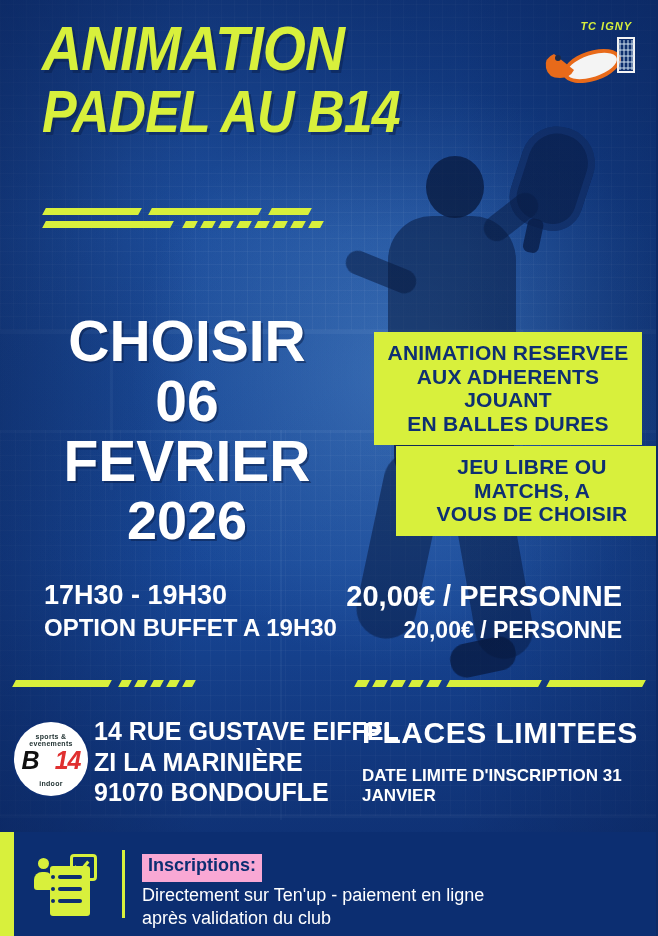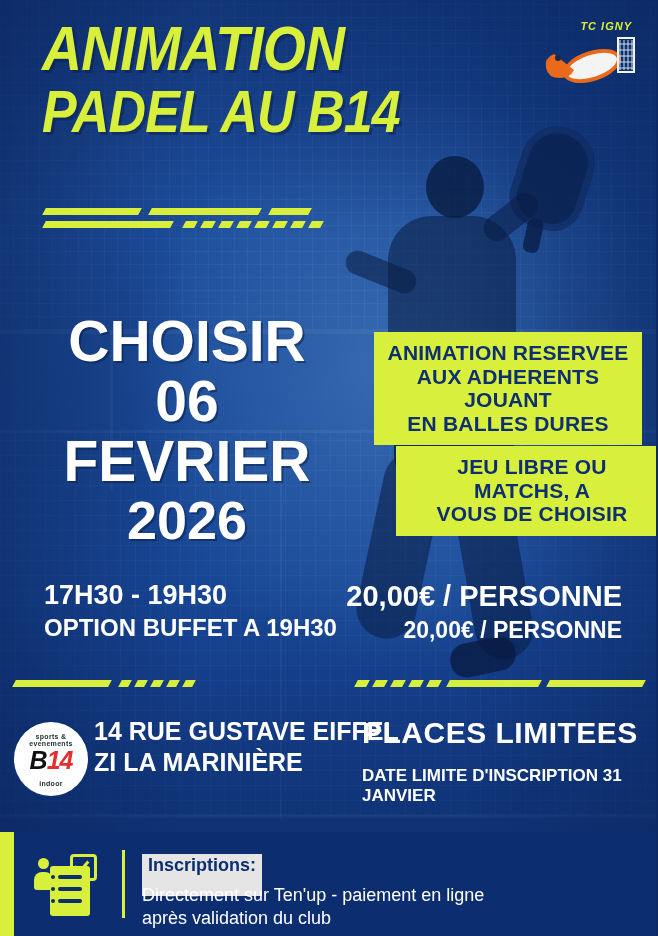--- a/index.html
+++ b/index.html
@@ -209,21 +209,21 @@
   .b14-logo .b14 {
     position: absolute;
     left: 0; right: 0; top: 24px;
     text-align: center;
     font-weight: bold;
     font-style: italic;
     font-size: 25px;
     color: #111;
     letter-spacing: -1px;
   }
-  .b14-logo .b14 em { color: #e03030; font-style: italic; }
+  .b14-logo .b14 em { color: #e03030; font-style: italic; padding-left: 16px; }
   .b14-logo .top-txt, .b14-logo .bot-txt {
     position: absolute;
     left: 0; right: 0;
     text-align: center;
     font-size: 7px;
     font-weight: bold;
     color: #233;
     letter-spacing: 0.3px;
   }
   .b14-logo .top-txt { top: 11px; }
@@ -328,25 +328,25 @@
   }
   .bottom .divider {
     position: absolute;
     left: 122px; top: 18px; bottom: 18px;
     width: 3px;
     background: #d8f03c;
   }
   .bottom .insc-label {
     position: absolute;
     left: 142px; top: 22px;
-    background: #e5e5e5;
+    background: #f9a8d4;
     color: #0c2e71;
     font-weight: bold;
     font-size: 18px;
-    padding: 1px 6px 20px;
+    padding: 1px 6px 6px;
   }
   .bottom .insc-text {
     position: absolute;
     left: 142px; top: 52px;
     font-size: 18px;
     line-height: 1.3;
     color: #ffffff;
   }
 </style>
 </head>
@@ -461,20 +461,21 @@
 
   <div class="b14-logo">
     <div class="top-txt">sports &amp; evenements</div>
     <div class="b14"><span>B</span><em>14</em></div>
     <div class="bot-txt">indoor</div>
   </div>
 
   <div class="address">
     <div>14 RUE GUSTAVE EIFFEL</div>
     <div>ZI LA MARINIÈRE</div>
+    <div>91070 BONDOUFLE</div>
   </div>
 
   <div class="places">
     <div class="head">PLACES LIMITEES</div>
     <div class="sub">DATE LIMITE D'INSCRIPTION 31 JANVIER</div>
   </div>
 
   <div class="bottom">
     <div class="lime-edge"></div>
 

